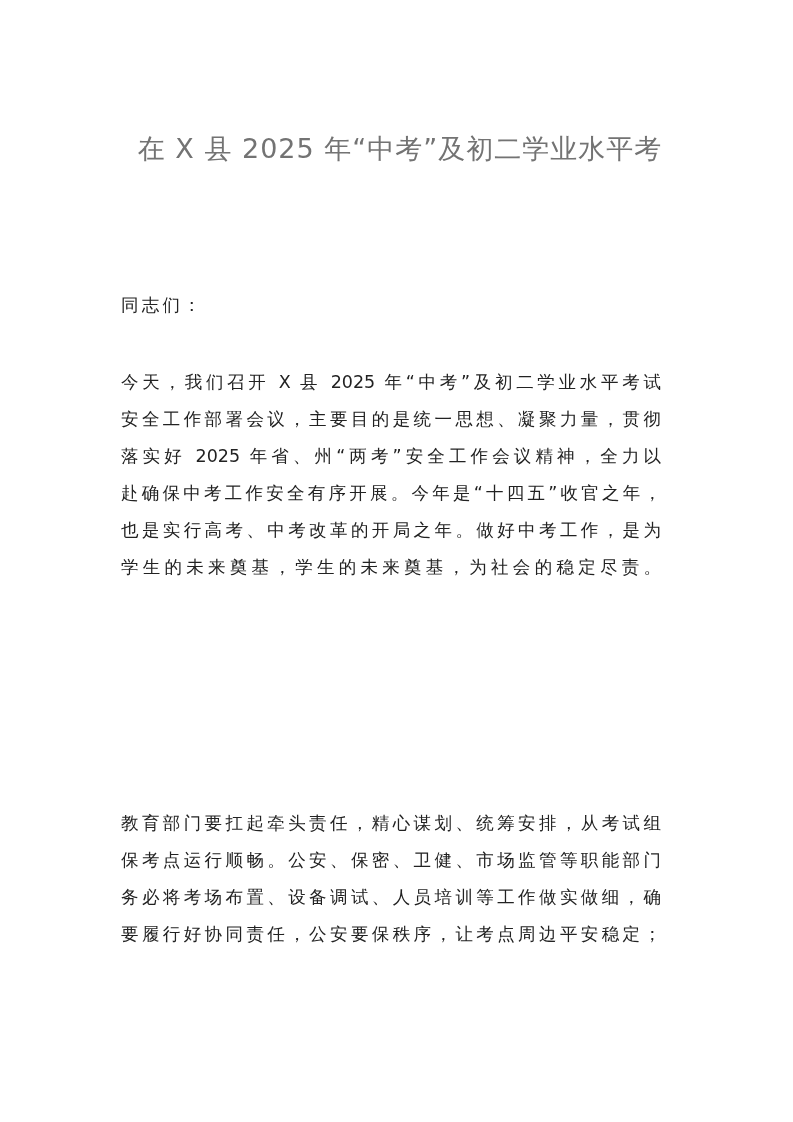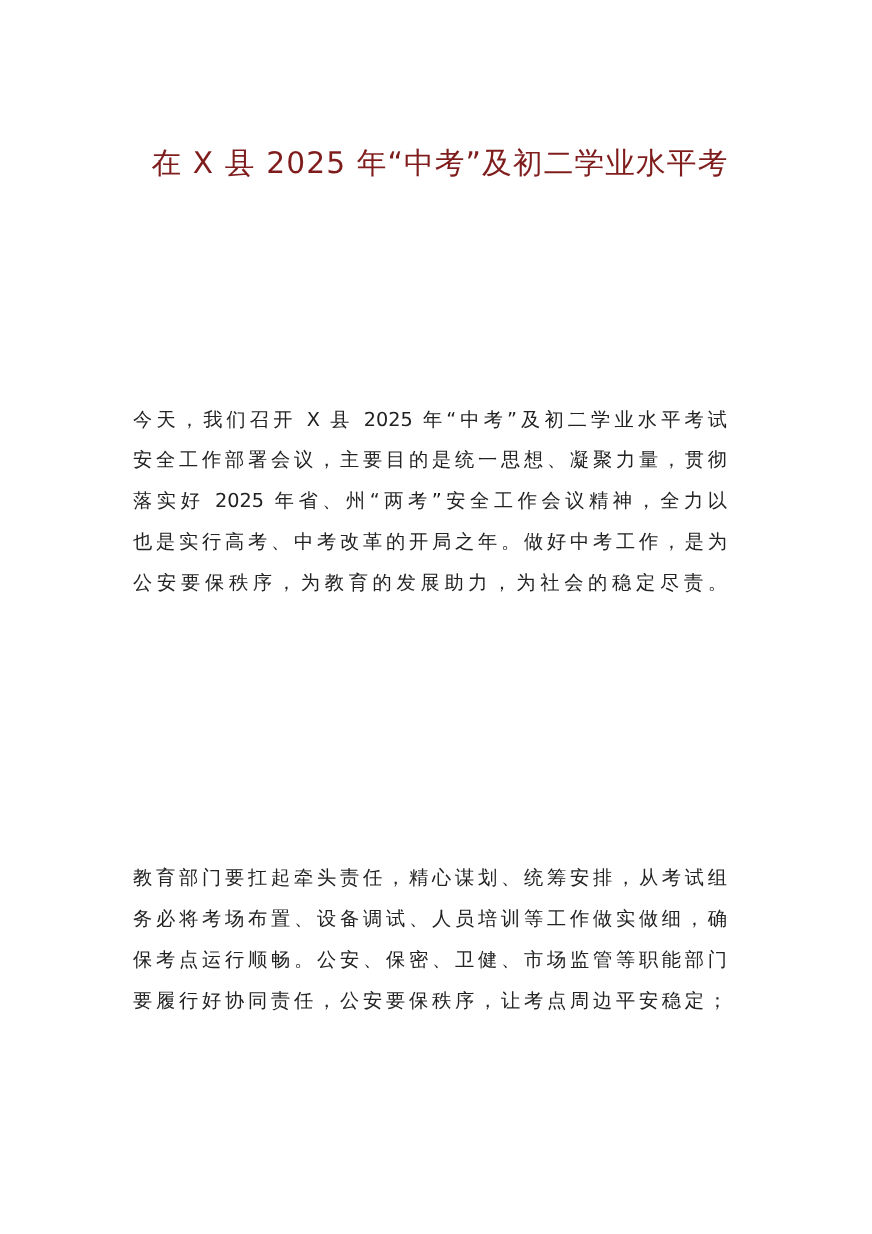--- a/index.html
+++ b/index.html
@@ -28,21 +28,21 @@
       top: 124px;
       width: 600px;
       text-align: center;
     }
     .title-line {
       font-size: 27px;
       line-height: 49px;
       height: 49px;
       white-space: nowrap;
       letter-spacing: 1px;
-      color: #7f1d1d;
+      color: #737373;
     }
     .body-block {
       position: absolute;
       left: 121px;
       width: 540px;
     }
     .line {
       font-size: 17.5px;
       height: 37px;
       line-height: 37px;
@@ -51,41 +51,45 @@
       color: #222;
     }
     .line.justify {
       text-align: justify;
       text-align-last: justify;
       letter-spacing: 0;
     }
     .greeting { top: 287px; }
     .para1 { top: 364px; }
     .heading1 { top: 703px; }
-    .para2 { top: 781px; }
+    .para2 { top: 805px; }
   </style>
 </head>
 <body>
 
 <div class="page">
 
   <div class="title-block">
     <div class="title-line">在 X 县 2025 年“中考”及初二学业水平考</div>
   </div>
 
+  <div class="body-block greeting">
+    <div class="line">同志们：</div>
+  </div>
 
   <div class="body-block para1">
     <div class="line justify">今天，我们召开 X 县 2025 年“中考”及初二学业水平考试</div>
     <div class="line justify">安全工作部署会议，主要目的是统一思想、凝聚力量，贯彻</div>
     <div class="line justify">落实好 2025 年省、州“两考”安全工作会议精神，全力以</div>
+    <div class="line justify">赴确保中考工作安全有序开展。今年是“十四五”收官之年，</div>
     <div class="line justify">也是实行高考、中考改革的开局之年。做好中考工作，是为</div>
-    <div class="line justify">公安要保秩序，为教育的发展助力，为社会的稳定尽责。</div>
+    <div class="line justify">学生的未来奠基，学生的未来奠基，为社会的稳定尽责。</div>
   </div>
 
 
   <div class="body-block para2">
     <div class="line justify">教育部门要扛起牵头责任，精心谋划、统筹安排，从考试组</div>
+    <div class="line justify">保考点运行顺畅。公安、保密、卫健、市场监管等职能部门</div>
     <div class="line justify">务必将考场布置、设备调试、人员培训等工作做实做细，确</div>
-    <div class="line justify">保考点运行顺畅。公安、保密、卫健、市场监管等职能部门</div>
     <div class="line justify">要履行好协同责任，公安要保秩序，让考点周边平安稳定；</div>
   </div>
 
 </div>
 
 </body></html>

